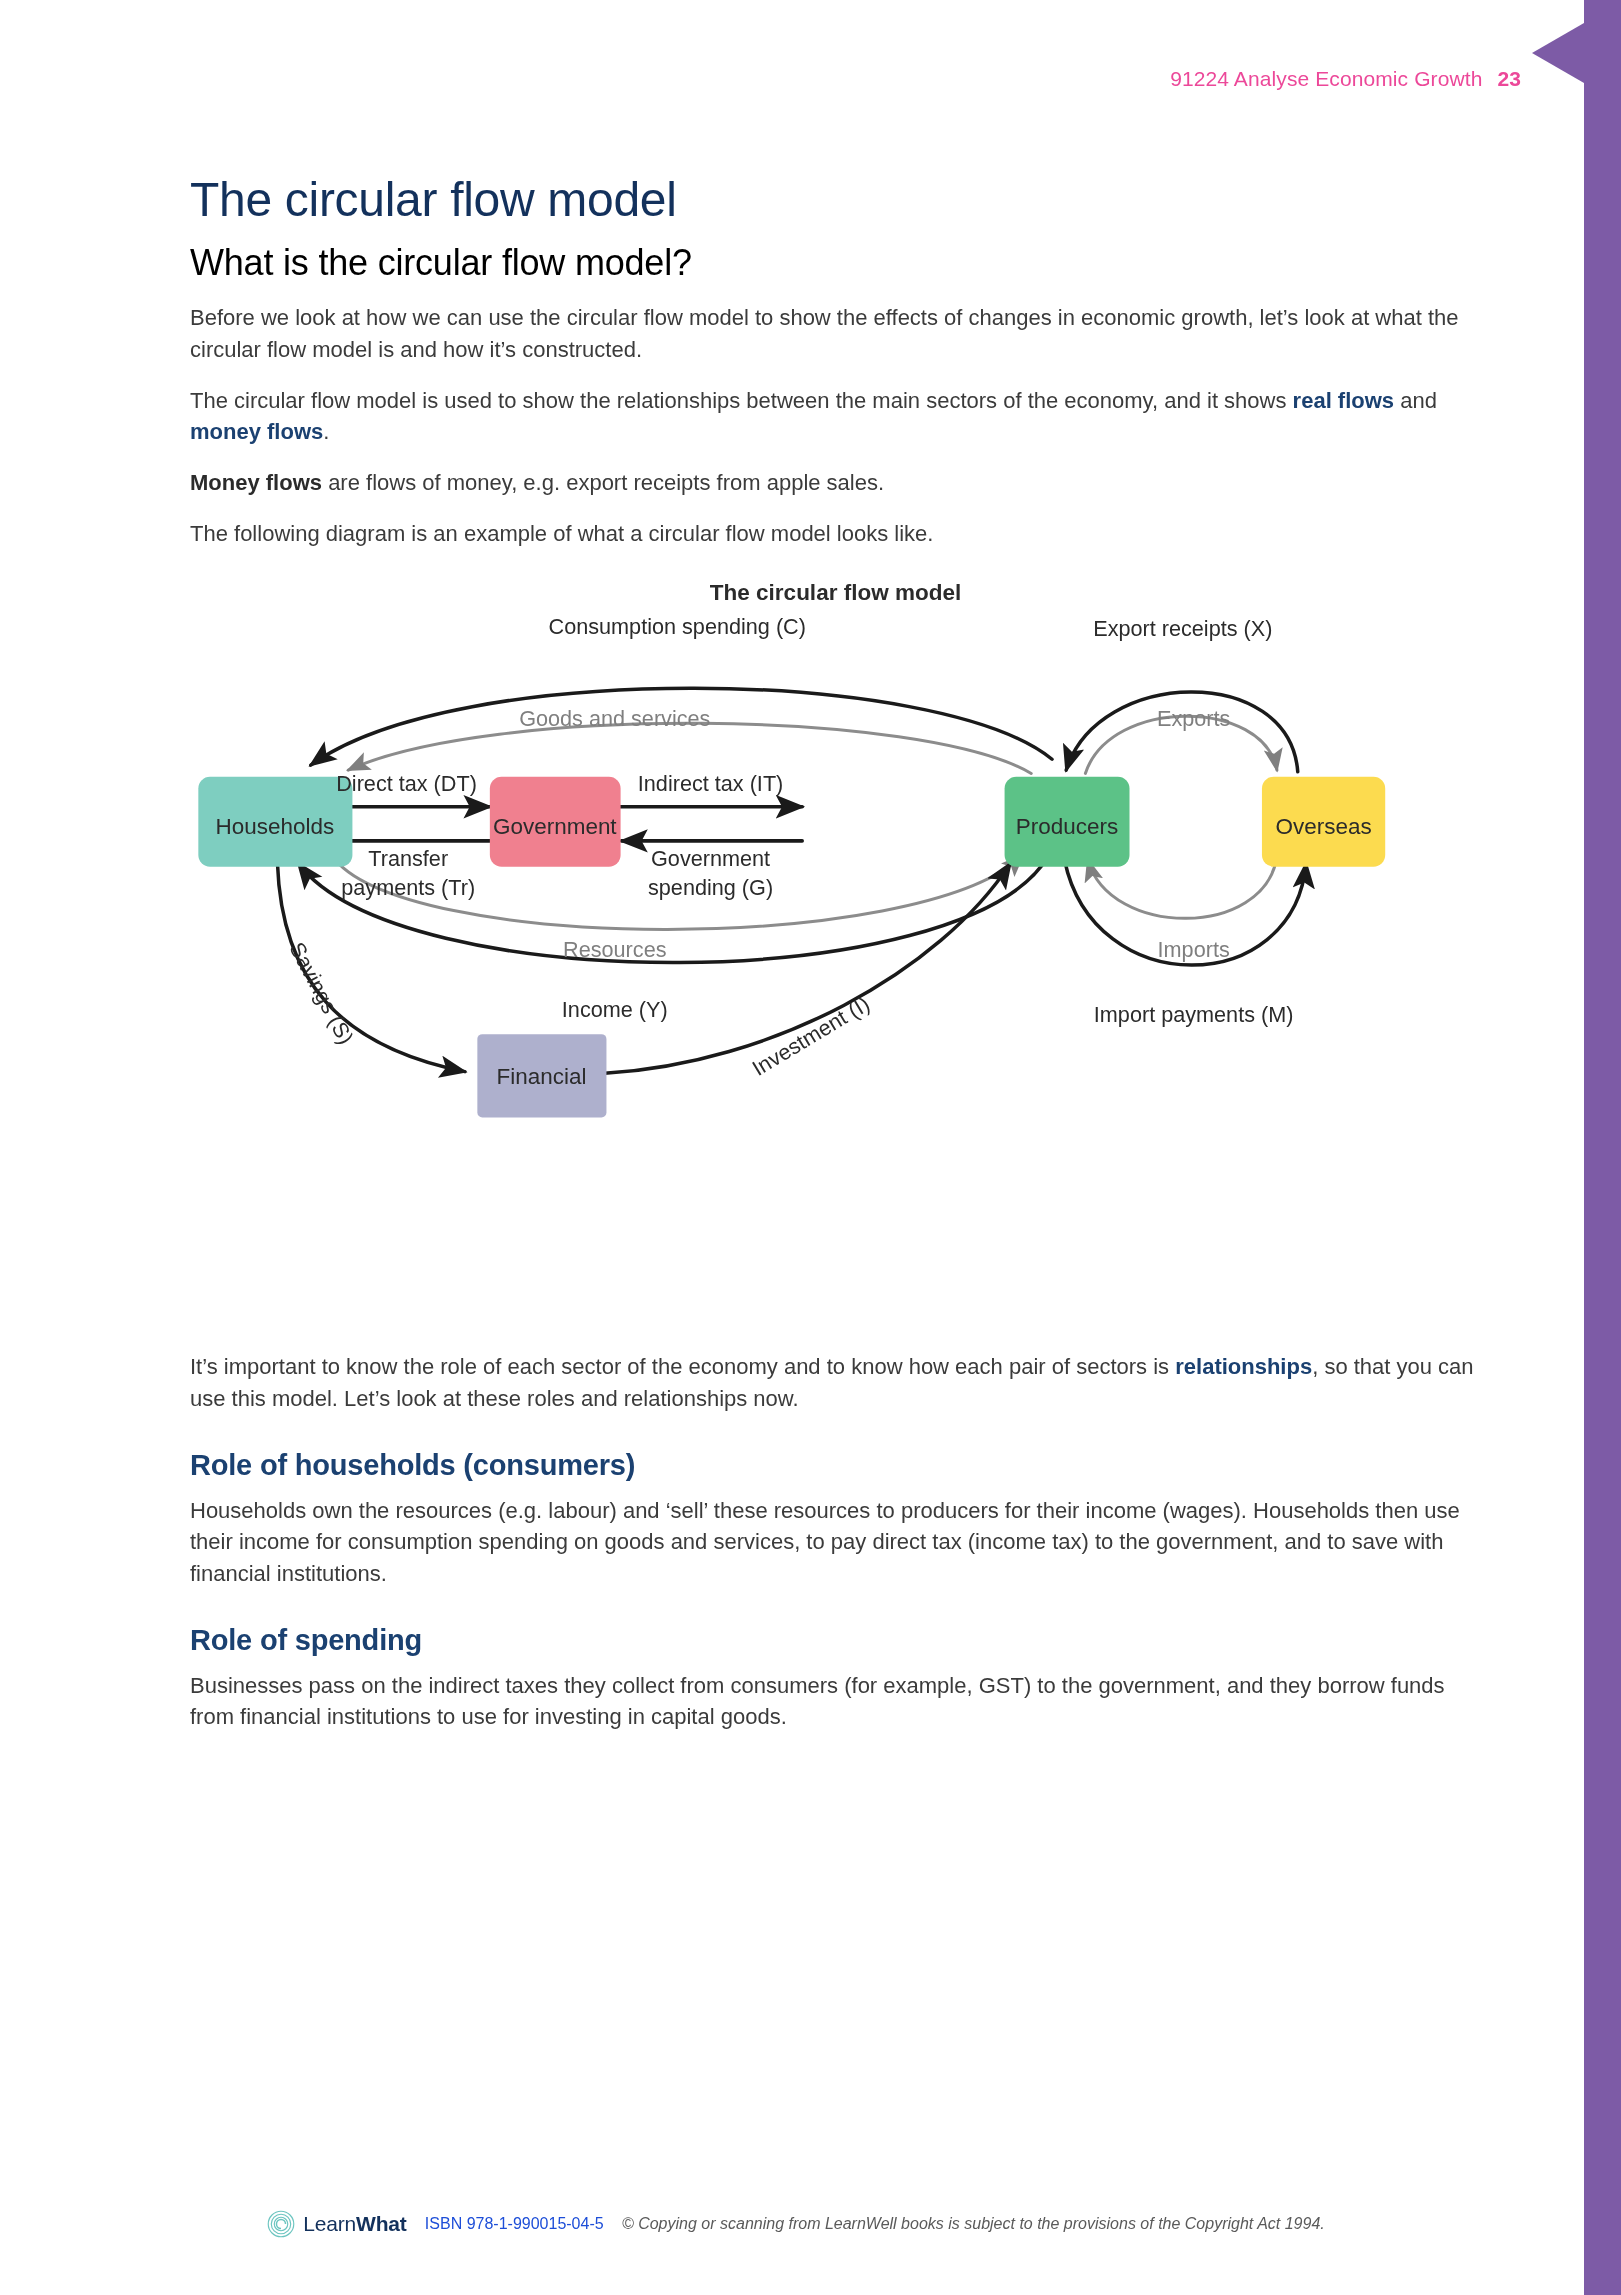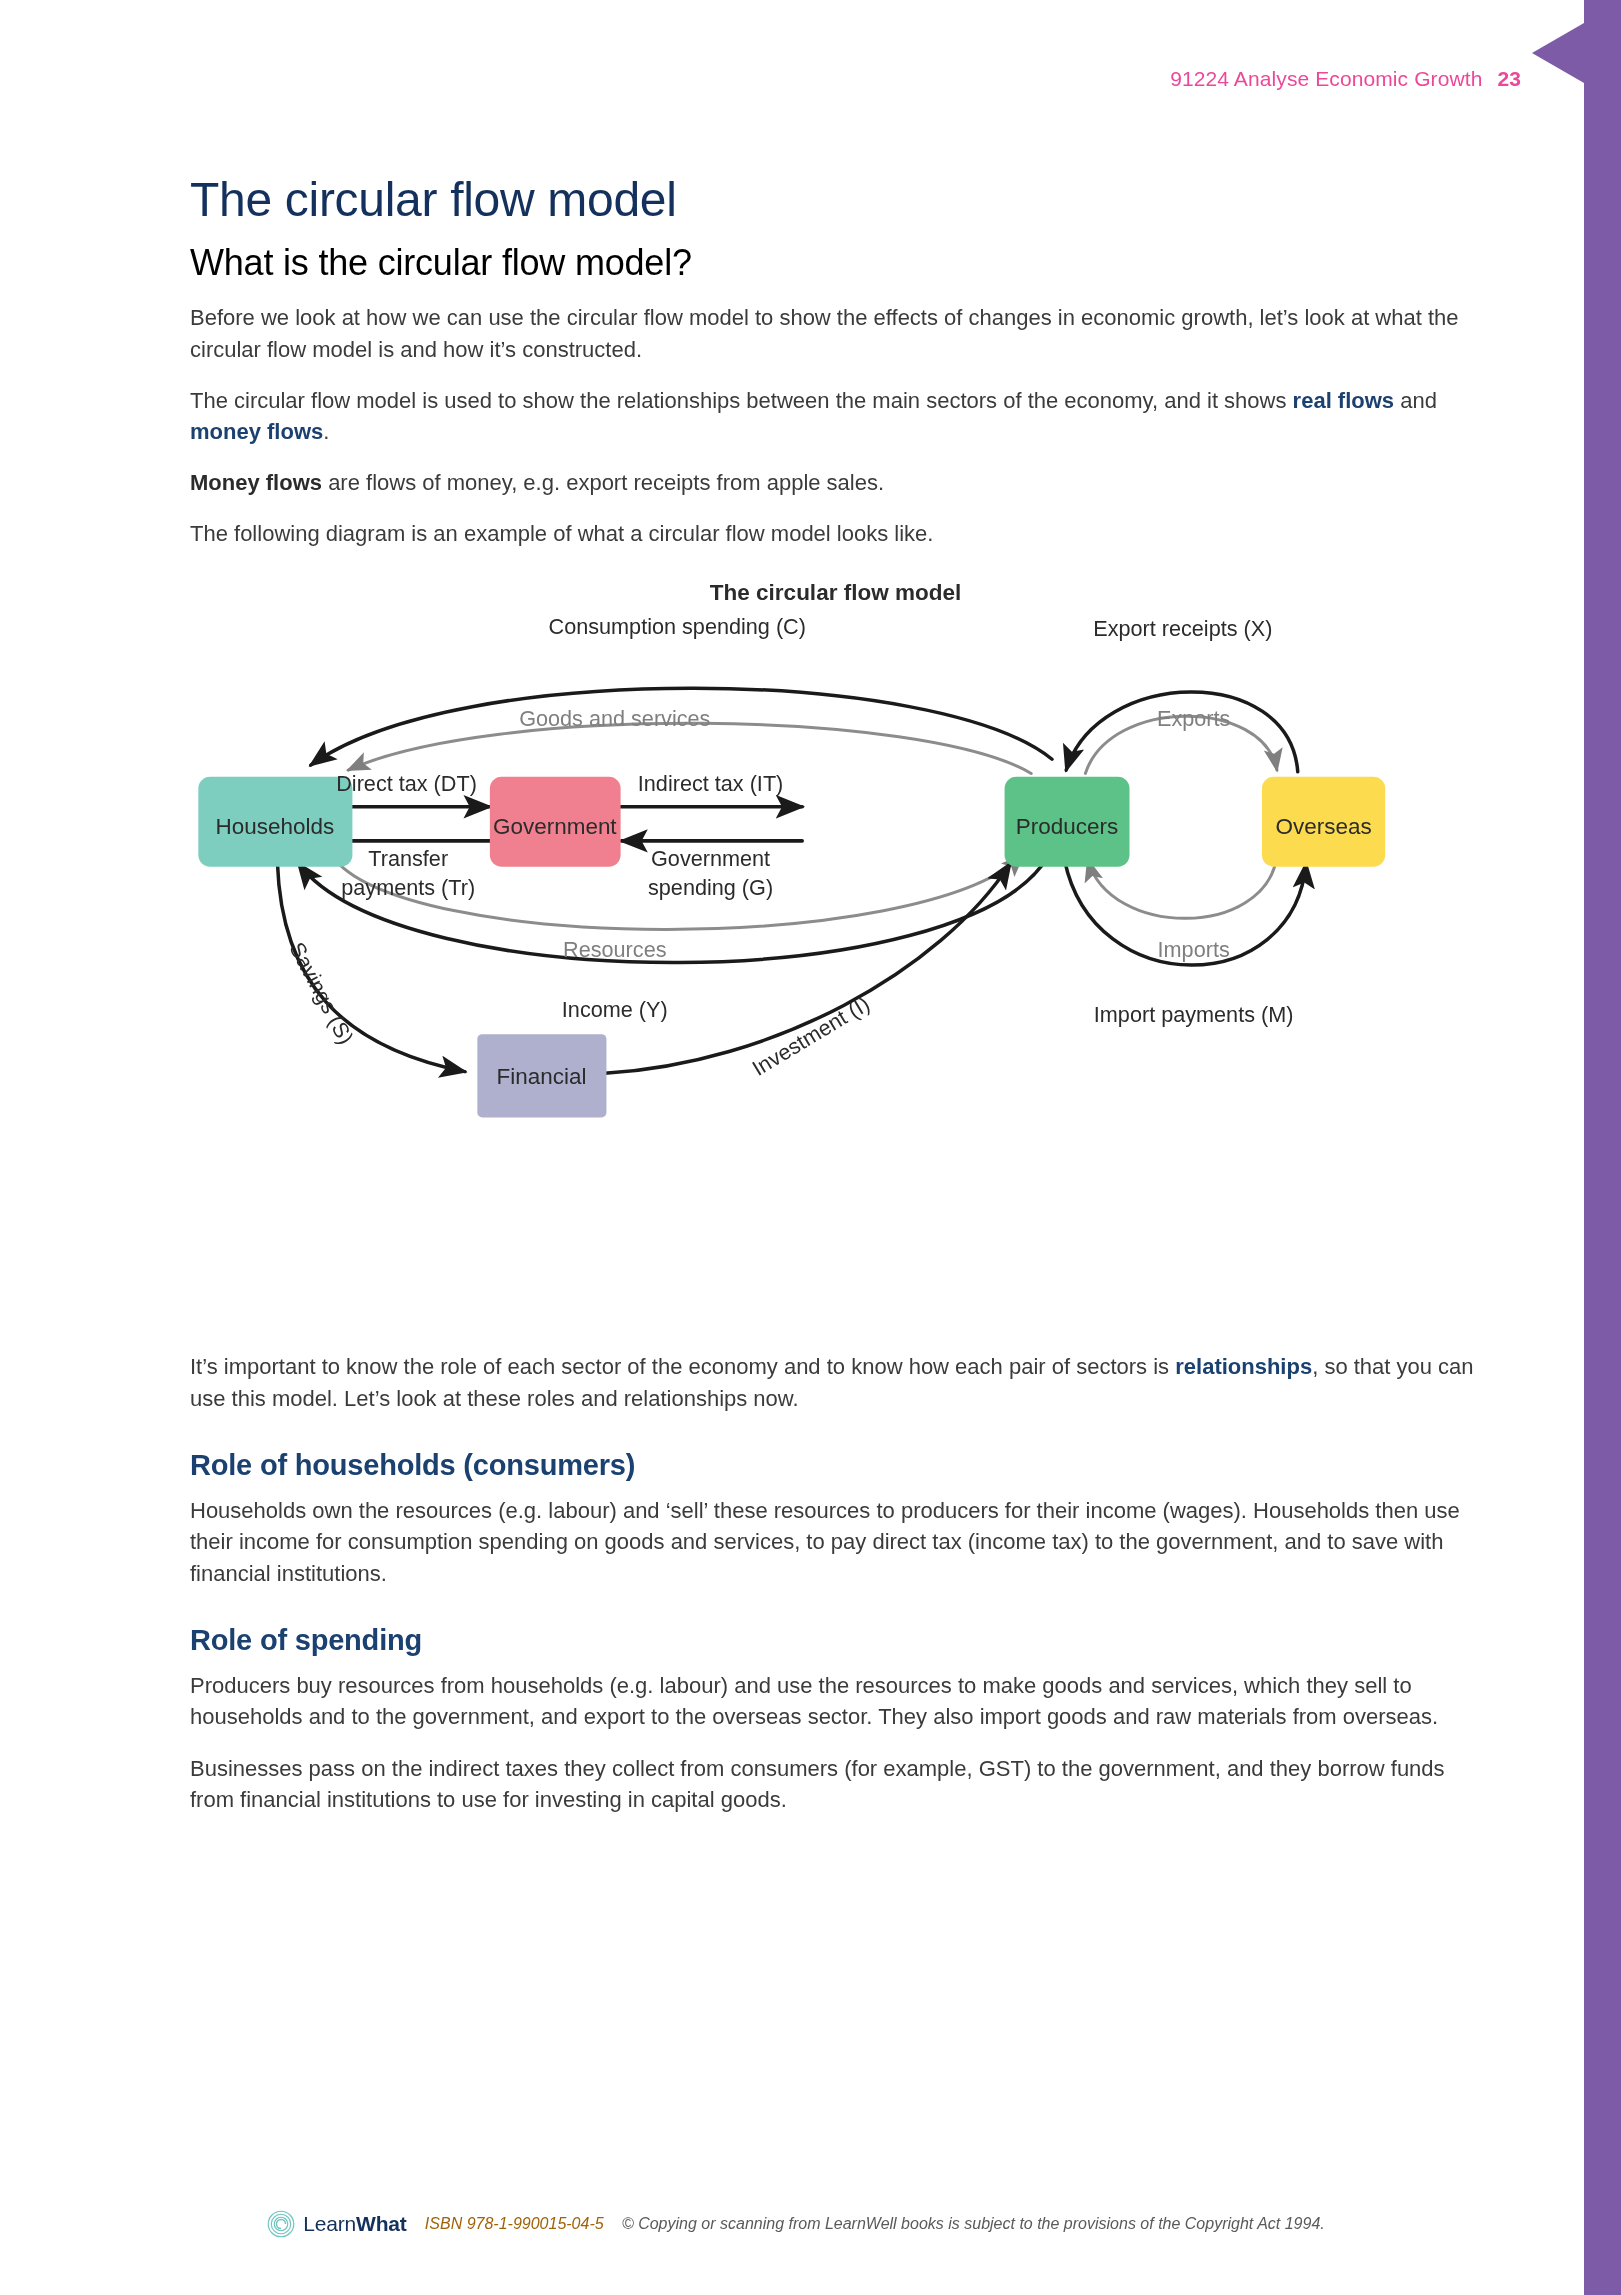--- a/index.html
+++ b/index.html
@@ -63,21 +63,21 @@
   
   .footer{
     position:absolute; left:267px; bottom:57px; width:1208px;
     display:flex; align-items:center; gap:0;
   }
   .lw-logo{ display:flex; align-items:center; gap:8.3px; }
   .lw-mark{ width:28px; height:28px; }
   .lw-name{ font-size:21px; color:#13315c; letter-spacing:-0.2px; }
   .lw-name .bold{ font-weight:bold; }
   .footer-isbn{
-    margin-left:18.3px; font-size:16px; font-style:italic; color:#a16207;
+    margin-left:18.3px; font-size:16px; color:#1d4ed8;
     white-space:nowrap;
   }
   .footer-copy{
     margin-left:18.3px; font-size:16px; font-style:italic; color:#5a5a5a;
     white-space:nowrap;
   }
 </style>
 </head>
 <body>
 
@@ -201,21 +201,20 @@
   </div>
 
   <p class="body-text">
     <span>It’s important to know the role of each sector of the economy and to know how each pair of sectors is </span><b class="nav">relationships</b><span>, so that you can use this model. Let’s look at these roles and relationships now.</span>
   </p>
 
   <h3 class="sub-title">Role of households (consumers)</h3>
   <p class="body-text">Households own the resources (e.g. labour) and ‘sell’ these resources to producers for their income (wages). Households then use their income for consumption spending on goods and services, to pay direct tax (income tax) to the government, and to save with financial institutions.</p>
 
   <h3 class="sub-title">Role of spending</h3>
-  <p class="body-text">Producers buy resources from households (e.g. labour) and use the resources to make goods and services, which they sell to households and to the government, and export to the overseas sector. They also import goods and raw materials from overseas.</p>
   <p class="body-text">Businesses pass on the indirect taxes they collect from consumers (for example, GST) to the government, and they borrow funds from financial institutions to use for investing in capital goods.</p>
 
 </div>
 
 <div class="footer">
   <div class="lw-logo">
     <svg class="lw-mark" viewBox="0 0 34 34">
       <g fill="none" stroke="#6cc5c0" stroke-width="1.4">
         <circle cx="17" cy="17" r="15.5"></circle>
         <circle cx="17" cy="17" r="11.8"></circle>

